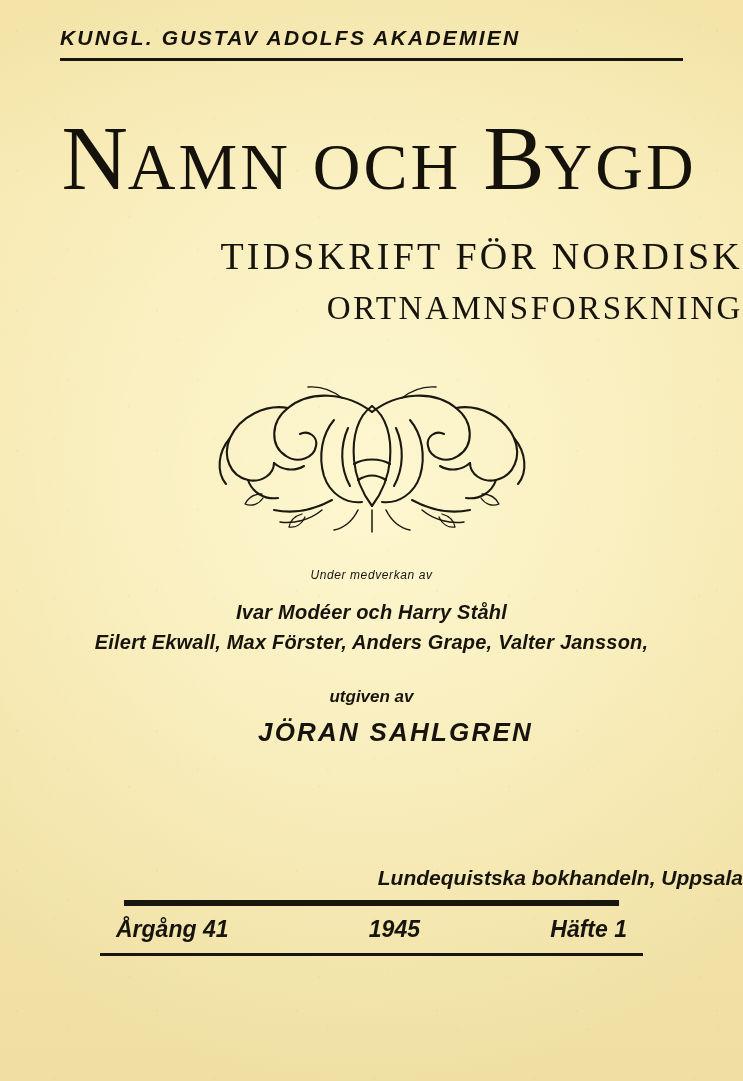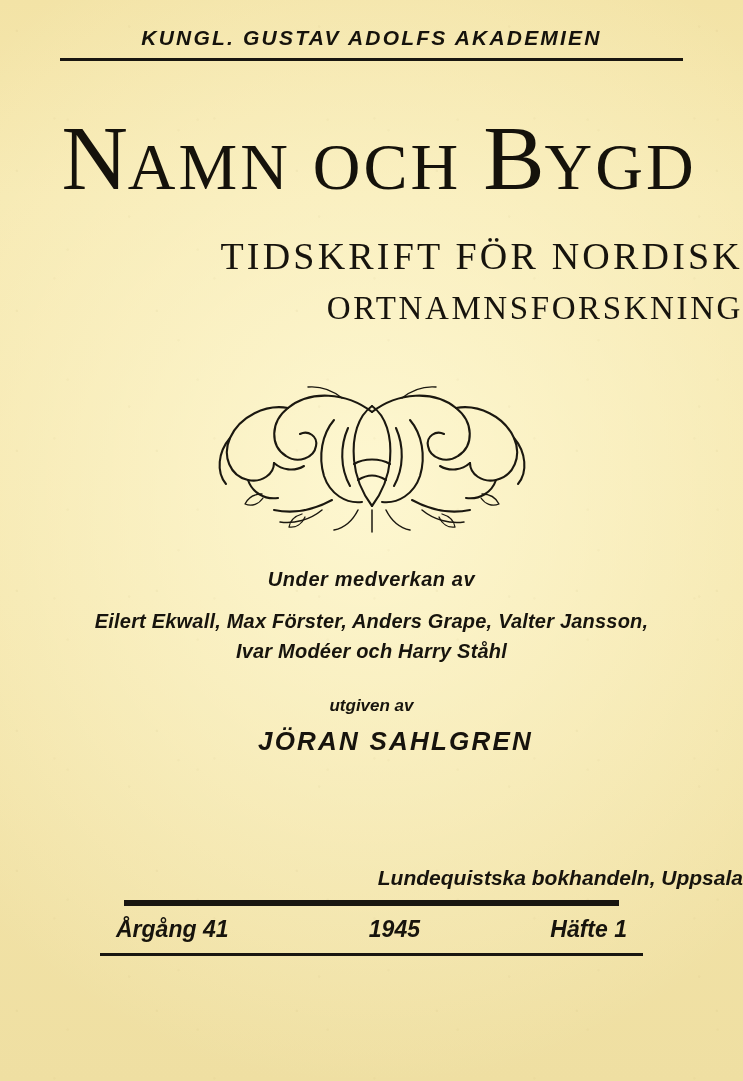--- a/index.html
+++ b/index.html
@@ -41,21 +41,20 @@
     inset: 0;
     padding: 0;
   }
 
   
   .academy-line {
     position: absolute;
     top: 26px;
     left: 60px;
     right: 60px;
-    text-align: center;
   }
   .academy-text {
     font-family: "Liberation Sans", sans-serif;
     font-style: italic;
     font-weight: 700;
     font-size: 21px;
     letter-spacing: 2.2px;
     color: #16130c;
     white-space: nowrap;
   }
@@ -127,22 +126,22 @@
     position: absolute;
     top: 568px;
     left: 0;
     right: 0;
     text-align: center;
     font-family: "Liberation Sans", sans-serif;
     font-style: italic;
     color: #17140d;
   }
   .credits .small {
-    font-size: 20px;
-    font-weight: 700;
+    font-size: 12px;
+    font-weight: 400;
     letter-spacing: 0.6px;
   }
   .credits .names {
     font-size: 20px;
     font-weight: 700;
     letter-spacing: 0.2px;
     line-height: 1.5;
     margin-top: 15px;
   }
   .credits .utgiven {
@@ -264,22 +263,22 @@
       <path d="M80 130 c-8 0 -14 4 -17 10 c7 3 14 0 18 -6" stroke-width="1.3"></path>
       <path d="M300 130 c8 0 14 4 17 10 c-7 3 -14 0 -18 -6" stroke-width="1.3"></path>
       <path d="M160 34 c-10 -8 -22 -12 -34 -11" stroke-width="1.4"></path>
       <path d="M220 34 c10 -8 22 -12 34 -11" stroke-width="1.4"></path>
     </svg>
   </div>
 
   <div class="credits">
     <div class="small">Under medverkan av</div>
     <div class="names">
+      <div>Ivar Modéer och Harry Ståhl</div>
       <div>Eilert Ekwall, Max Förster, Anders Grape, Valter Jansson,</div>
-      <div>Ivar Modéer och Harry Ståhl</div>
     </div>
     <div class="utgiven">utgiven av</div>
     <div class="editor">JÖRAN SAHLGREN</div>
   </div>
 
   <div class="publisher">Lundequistska bokhandeln, Uppsala</div>
   <div class="rule-bottom"></div>
 
   <div class="issue-row">
     <span>Årgång 41</span>

